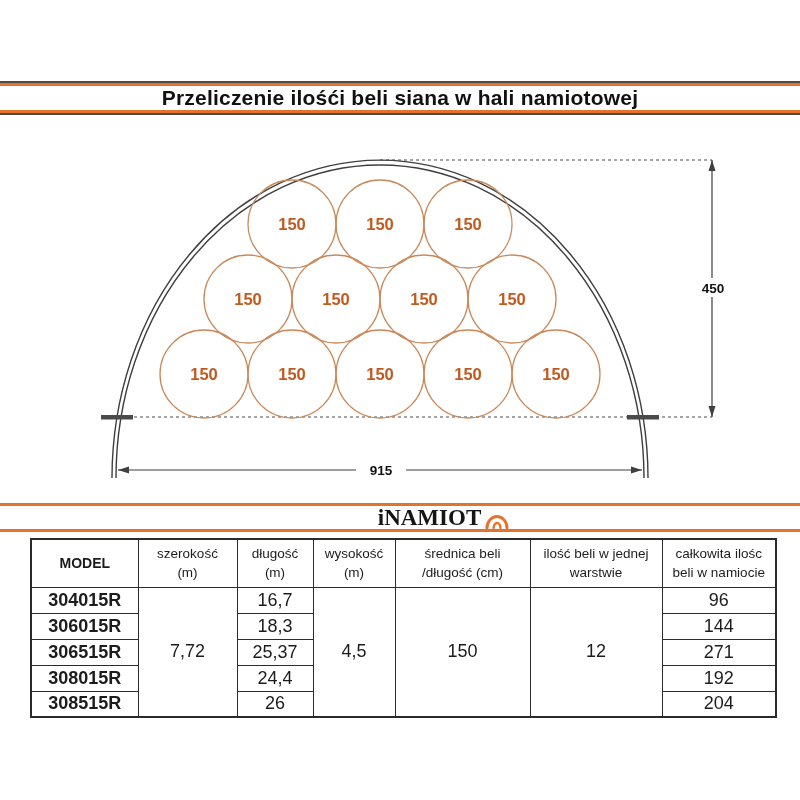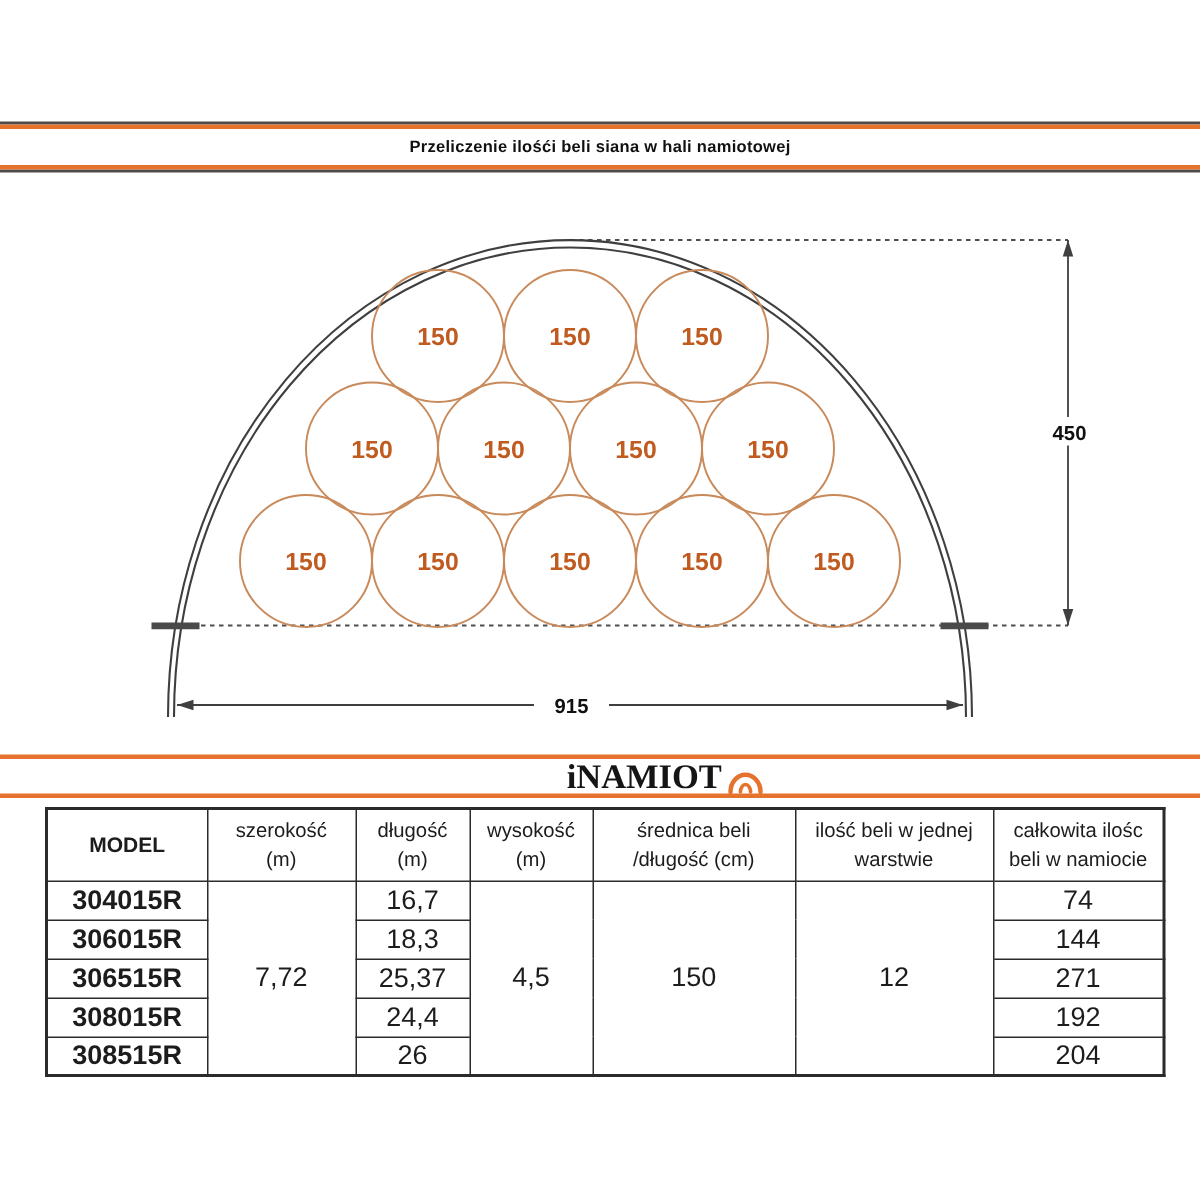--- a/index.html
+++ b/index.html
@@ -14,21 +14,21 @@
   .title-band {
     position:absolute; left:0; top:81px; width:800px;
     border-top:2px solid #4b4b4b; border-bottom:2px solid #4b4b4b;
     box-sizing:border-box;
   }
   .title-band .band-inner {
     border-top:3px solid #e5732e; border-bottom:3px solid #e5732e;
     height:24px; display:flex; align-items:center; justify-content:center;
   }
   .page-title {
-    margin:16px; font-size:11px; font-weight:bold; letter-spacing:.2px; color:#111;
+    margin:16px; font-size:21px; font-weight:bold; letter-spacing:.2px; color:#111;
   }
 
   
   .diagram-svg { position:absolute; left:0; top:0; width:800px; height:800px; }
 
   
   .logo-band {
     position:absolute; left:0; top:503px; width:800px;
     border-top:3px solid #e5732e; border-bottom:3px solid #e5732e;
     height:23px; box-sizing:content-box;
@@ -184,21 +184,21 @@
     </tr>
   </thead>
   <tbody>
     <tr>
       <td class="model-cell">304015R</td>
       <td rowspan="5">7,72</td>
       <td>16,7</td>
       <td rowspan="5">4,5</td>
       <td rowspan="5">150</td>
       <td rowspan="5">12</td>
-      <td>74</td>
+      <td>96</td>
     </tr>
     <tr>
       <td class="model-cell">306015R</td>
       <td>18,3</td>
       <td>144</td>
     </tr>
     <tr>
       <td class="model-cell">306515R</td>
       <td>25,37</td>
       <td>271</td>

